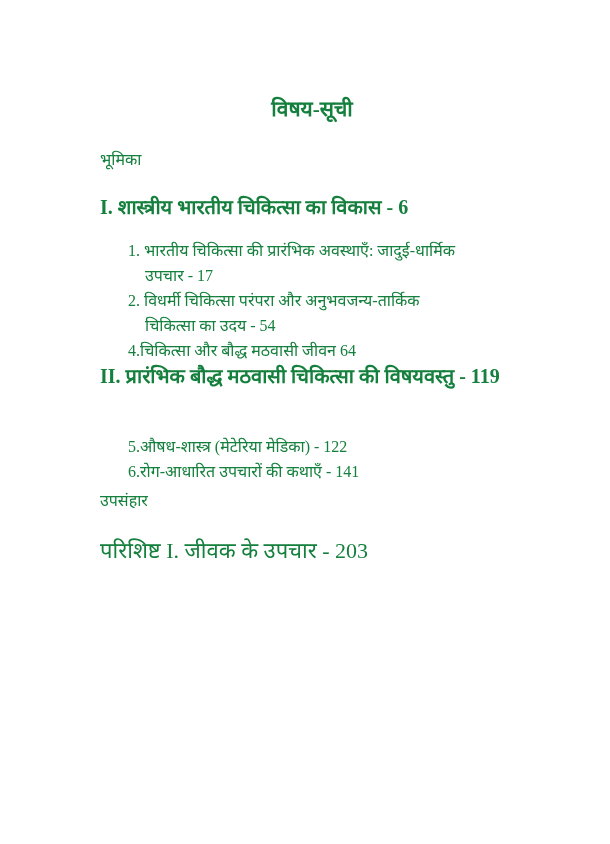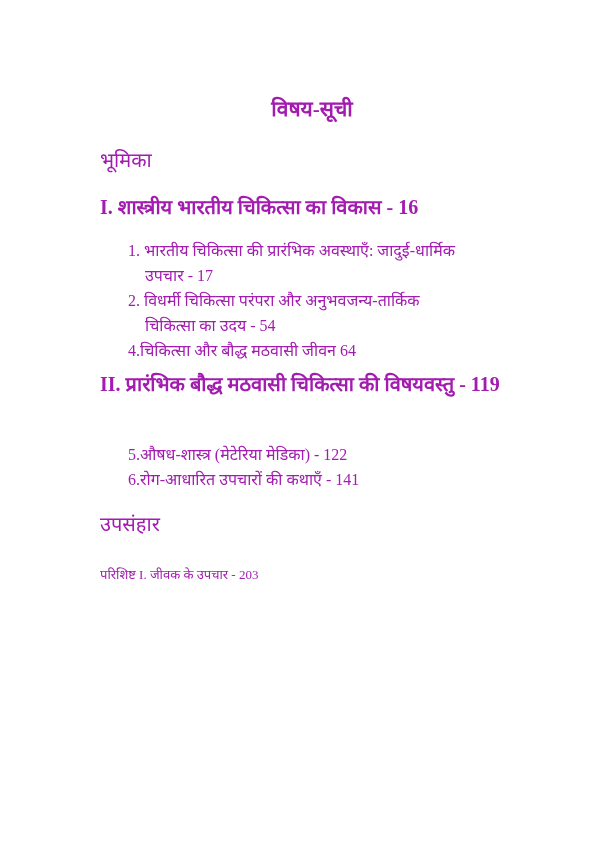--- a/index.html
+++ b/index.html
@@ -5,91 +5,90 @@
   html, body {
     margin: 0;
     padding: 0;
     background: #ffffff;
   }
   .page {
     position: relative;
     width: 610px;
     height: 632px;
     background: #ffffff;
-    color: #a21caf;
+    color: #15803d;
     font-family: "Liberation Serif", "DejaVu Serif", serif;
     box-sizing: border-box;
     padding: 97px 86px 0 100px;
     overflow: hidden;
   }
   .title {
     margin: 0 0 27px 0;
     font-size: 21px;
     line-height: 24px;
     font-weight: bold;
     text-align: center;
     white-space: nowrap;
   }
   .line {
-    font-size: 20px;
+    font-size: 16px;
     line-height: 24px;
     white-space: nowrap;
   }
   .preface {
     margin: 0 0 22px 0;
   }
   .heading {
     margin: 0;
     font-size: 20px;
     line-height: 26px;
     font-weight: bold;
     white-space: nowrap;
   }
   .heading-1 {
     margin-bottom: 18px;
   }
   .heading-2 {
-    margin-top: 8px;
     margin-bottom: 45px;
   }
   .list {
     margin: 0;
   }
   .item {
     font-size: 16px;
     line-height: 25px;
     padding-left: 45px;
     text-indent: -17px;
     white-space: pre-line;
   }
   .item-5 {
   }
   .item-6 {
-    margin-bottom: 20px;
+    margin-bottom: 4px;
   }
   .conclusion {
     line-height: 25px;
     margin: 0 0 24px 0;
   }
   .appendix {
-    font-size: 13px;
+    font-size: 22px;
     line-height: 27px;
     white-space: nowrap;
   }
 </style>
 </head>
 <body>
 
 <div class="page">
 
   <h1 class="title">विषय-सूची</h1>
 
   <div class="line preface">भूमिका</div>
 
-  <h2 class="heading heading-1">I. शास्त्रीय भारतीय चिकित्सा का विकास - 16</h2>
+  <h2 class="heading heading-1">I. शास्त्रीय भारतीय चिकित्सा का विकास - 6</h2>
 
   <div class="list">
     <div class="item">1. भारतीय चिकित्सा की प्रारंभिक अवस्थाएँ: जादुई-धार्मिक
 उपचार - 17</div>
     <div class="item">2. विधर्मी चिकित्सा परंपरा और अनुभवजन्य-तार्किक
 चिकित्सा का उदय - 54</div>
     <div class="item">4.चिकित्सा और बौद्ध मठवासी जीवन 64</div>
   </div>
 
   <h2 class="heading heading-2">II. प्रारंभिक बौद्ध मठवासी चिकित्सा की विषयवस्तु - 119</h2>

